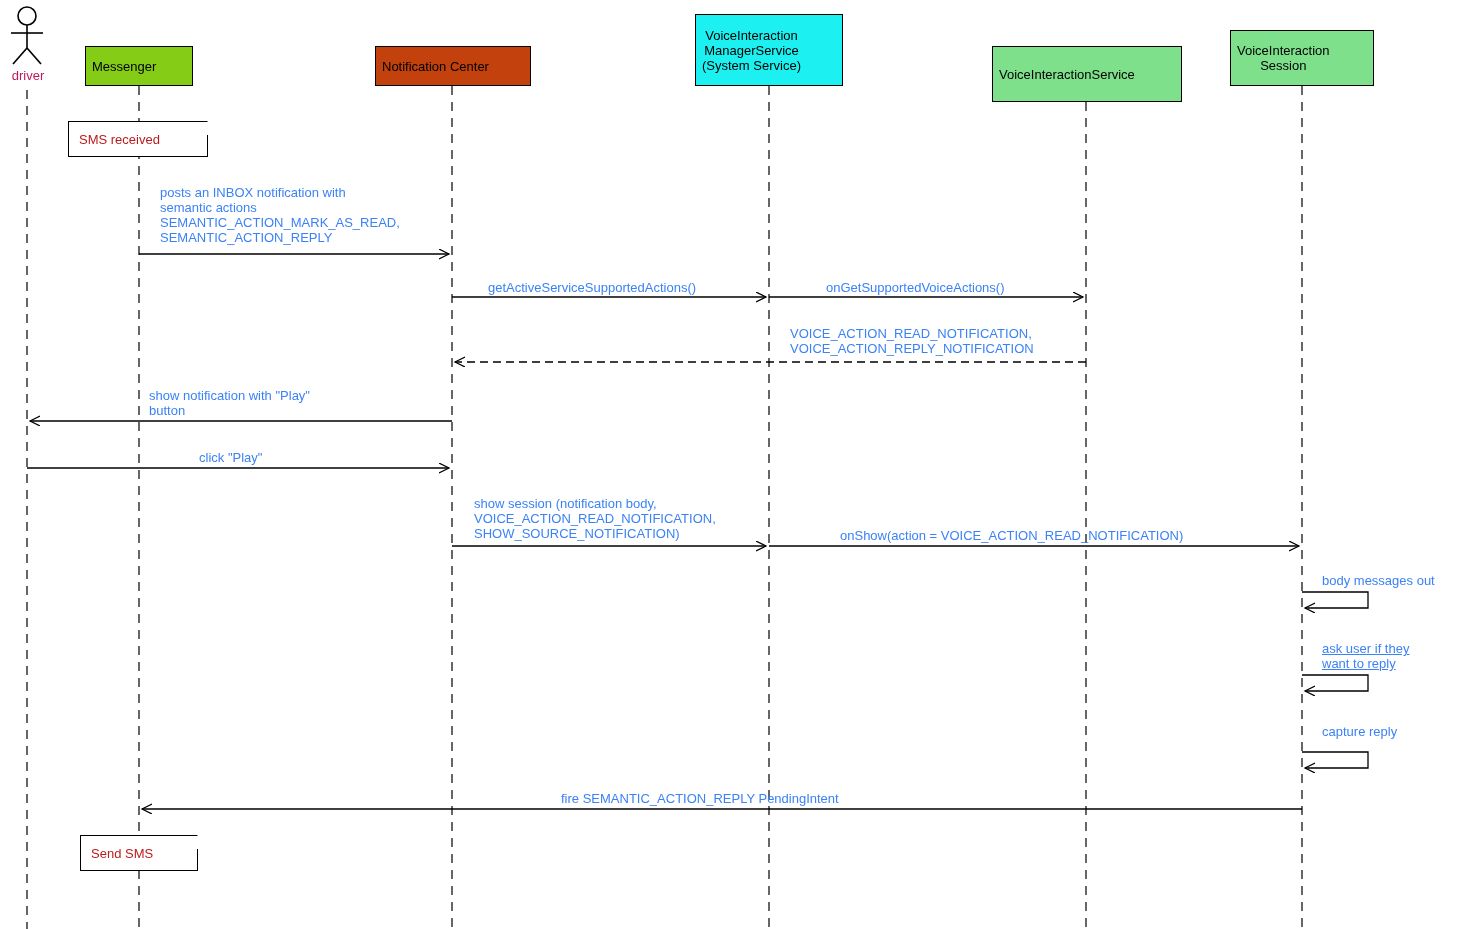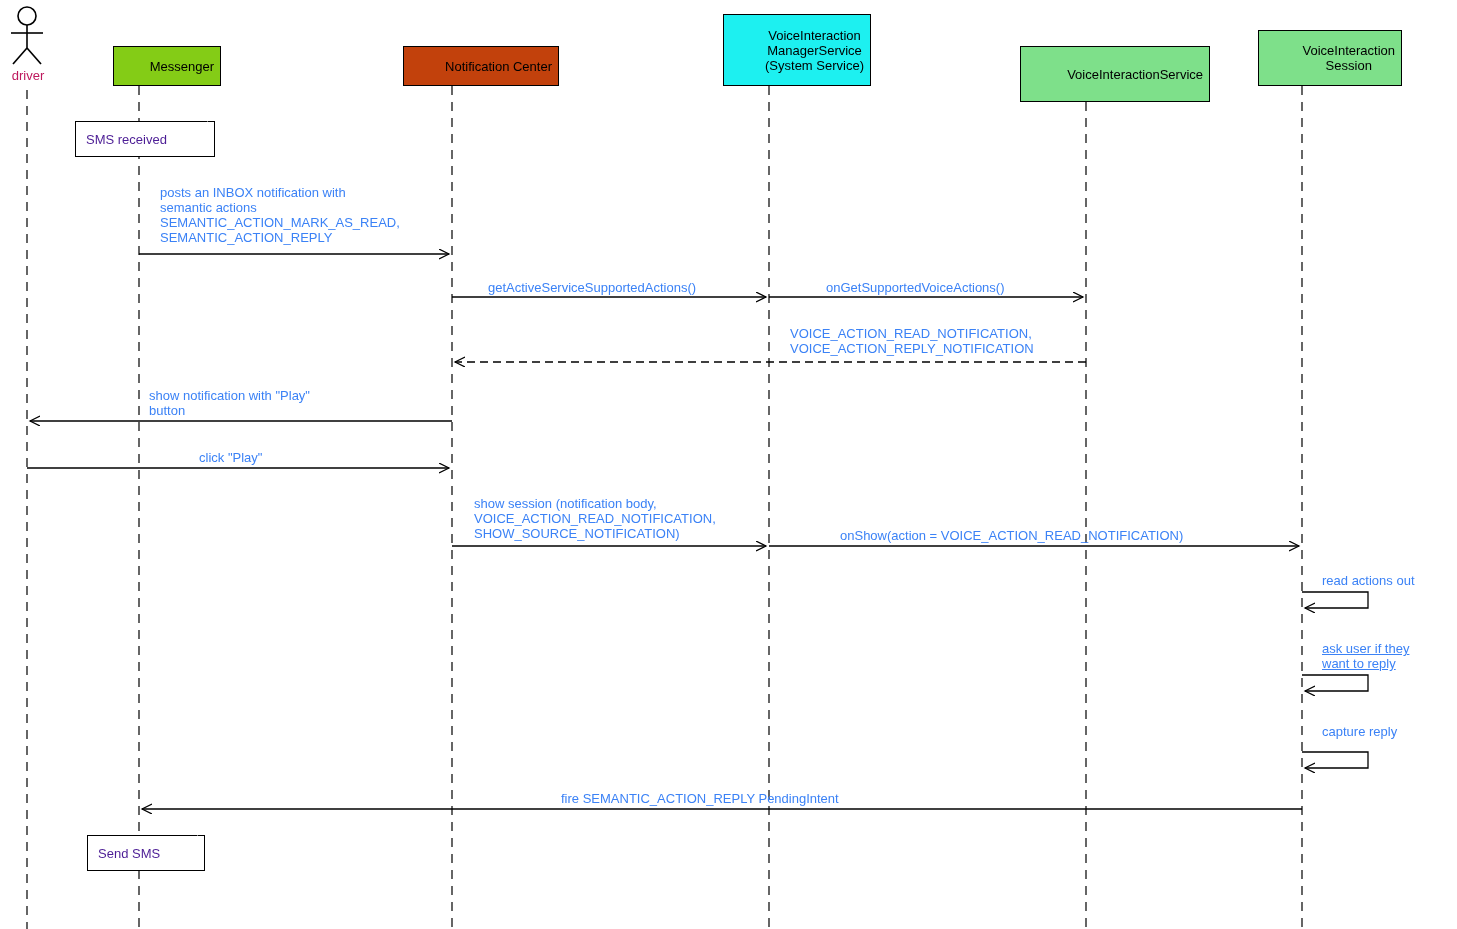--- a/index.html
+++ b/index.html
@@ -27,43 +27,41 @@
   .lifeline-box {
     position: absolute;
     box-sizing: border-box;
     border: 1px solid #000000;
     text-align: center;
     font-size: 13px;
     line-height: 15px;
     color: #000000;
     display: flex;
     align-items: center;
-    justify-content: flex-end;
+    justify-content: flex-start;
     padding: 2px 6px;
-    margin-left: 28px;
   }
   .msg-label {
     position: absolute;
     font-size: 13px;
     line-height: 15px;
     color: #3b82f6;
     white-space: pre;
   }
   .note {
     position: absolute;
     box-sizing: border-box;
     border: 1px solid #000000;
     background: #ffffff;
     font-size: 13px;
     line-height: 15px;
-    color: #4c1d95;
+    color: #b91c1c;
     display: flex;
     align-items: center;
     padding-left: 10px;
-    margin-left: 7px;
   }
   .note-fold {
     position: absolute;
     width: 0;
     height: 0;
     border-left: 14px solid transparent;
     border-bottom: 14px solid #ffffff;
   }
   .actor-label {
     position: absolute;
@@ -174,20 +172,20 @@
   <div class="msg-label" style="left:199px; top:450px;">click "Play"</div>
 
   <div class="msg-label" style="left:474px; top:496px;">show session (notification body,
 VOICE_ACTION_READ_NOTIFICATION,
 SHOW_SOURCE_NOTIFICATION)</div>
 
   <div class="msg-label" style="left:840px; top:528px;">onShow(action = VOICE_ACTION_READ_NOTIFICATION)</div>
 
   <div class="msg-label" style="left:561px; top:791px;">fire SEMANTIC_ACTION_REPLY PendingIntent</div>
 
-  <div class="msg-label" style="left:1322px; top:573px;">read actions out</div>
+  <div class="msg-label" style="left:1322px; top:573px;">body messages out</div>
 
   <div class="msg-label" style="left:1322px; top:641px;text-decoration:underline;">ask user if they
 want to reply</div>
 
   <div class="msg-label" style="left:1322px; top:724px;">capture reply</div>
 
 </div>
 
 </body></html>

